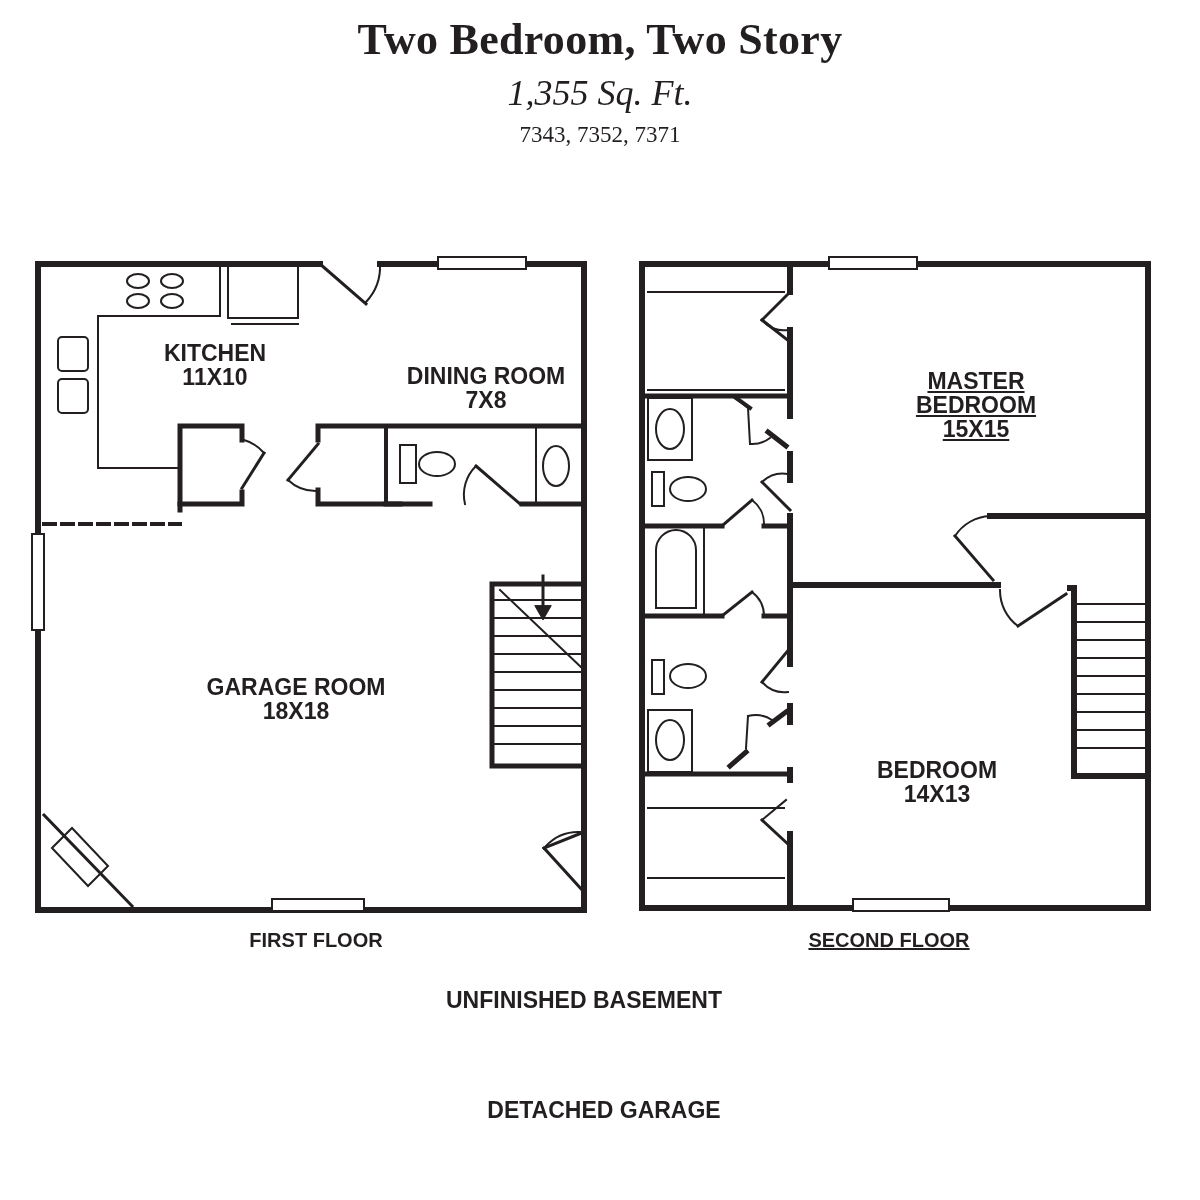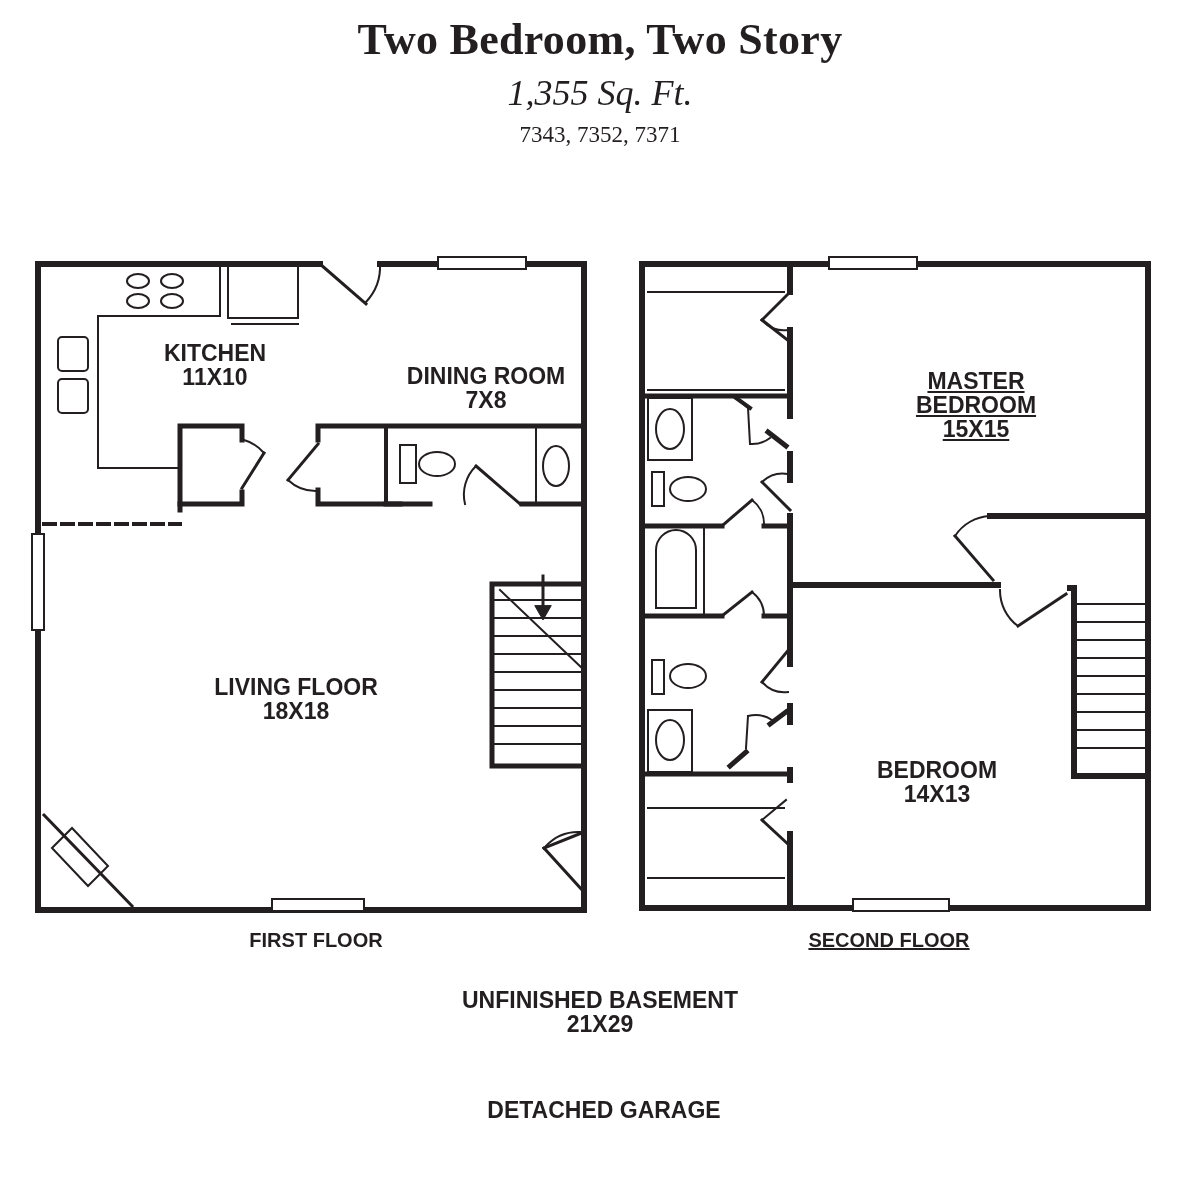--- a/index.html
+++ b/index.html
@@ -179,33 +179,32 @@
 
 <div class="lbl" style="left:215px; top:341px;">
   <span>KITCHEN</span>
   <span>11X10</span>
 </div>
 <div class="lbl" style="left:486px; top:324px;margin-top:40px;">
   <span>DINING ROOM</span>
   <span>7X8</span>
 </div>
 <div class="lbl" style="left:296px; top:675px;">
-  <span>LIVING FLOOR</span>
+  <span>GARAGE ROOM</span>
   <span>18X18</span>
 </div>
 <div class="lbl cap" style="left:316px; top:928px;">FIRST FLOOR</div>
 
 <div class="lbl" style="left:976px; top:369px;text-decoration:underline;">
   <span>MASTER</span>
   <span>BEDROOM</span>
   <span>15X15</span>
 </div>
 <div class="lbl" style="left:937px; top:758px;">
   <span>BEDROOM</span>
   <span>14X13</span>
 </div>
 <div class="lbl cap" style="left:889px; top:928px;text-decoration:underline;">SECOND FLOOR</div>
 
-<div class="lbl big" style="left:600px; top:988px;">
+<div class="lbl big" style="left:584px; top:988px;">
   <span>UNFINISHED BASEMENT</span>
-  <span>21X29</span>
 </div>
 <div class="lbl big" style="left:591px; top:1098px;margin-left:13px;">DETACHED GARAGE</div>
 
 </body></html>

